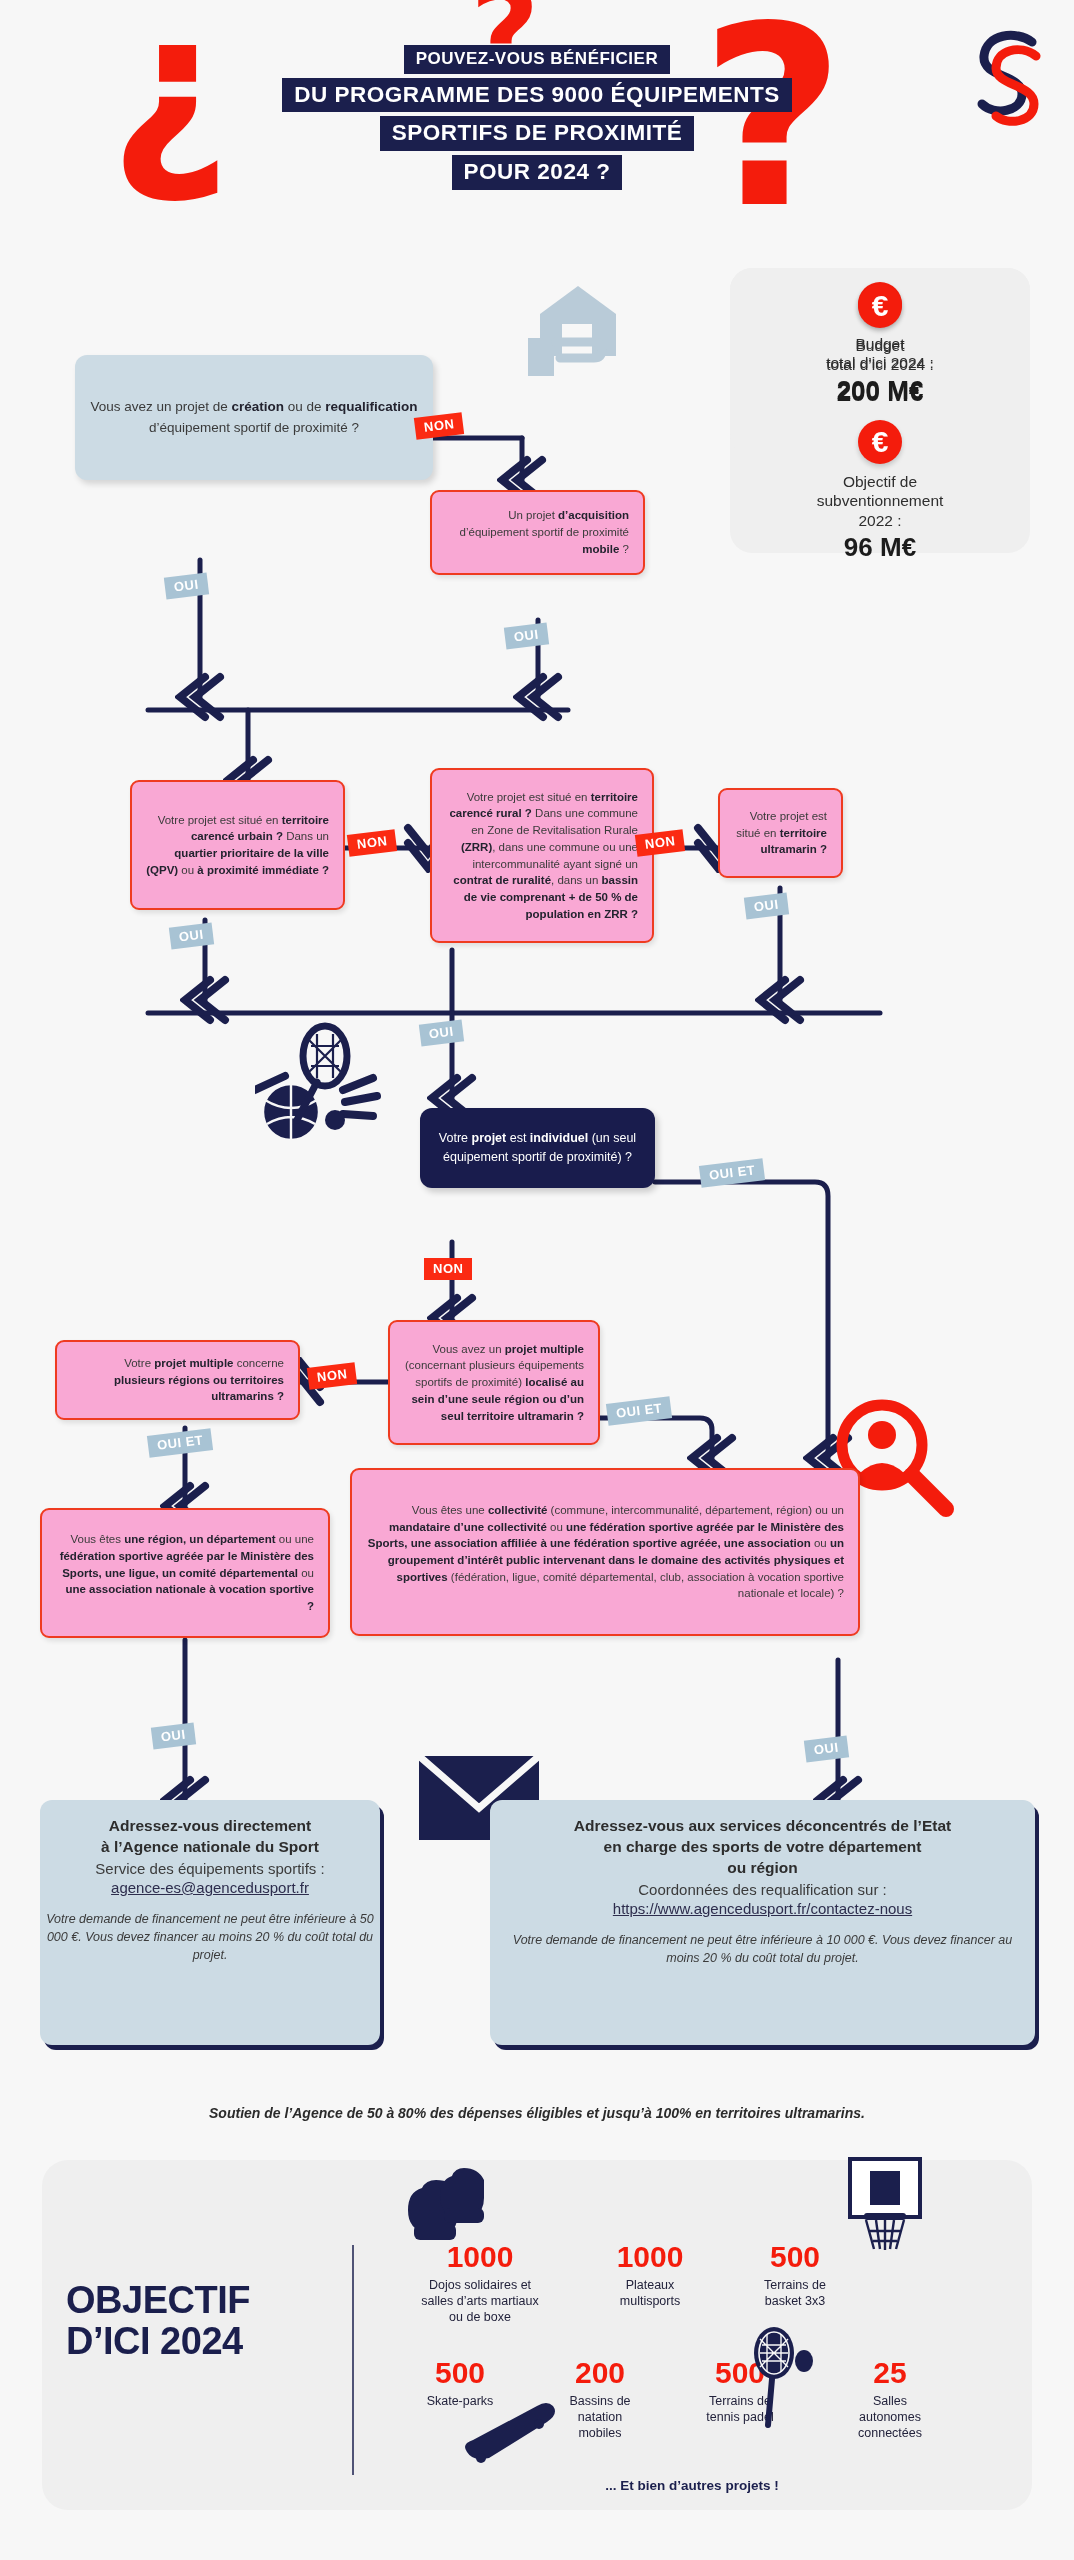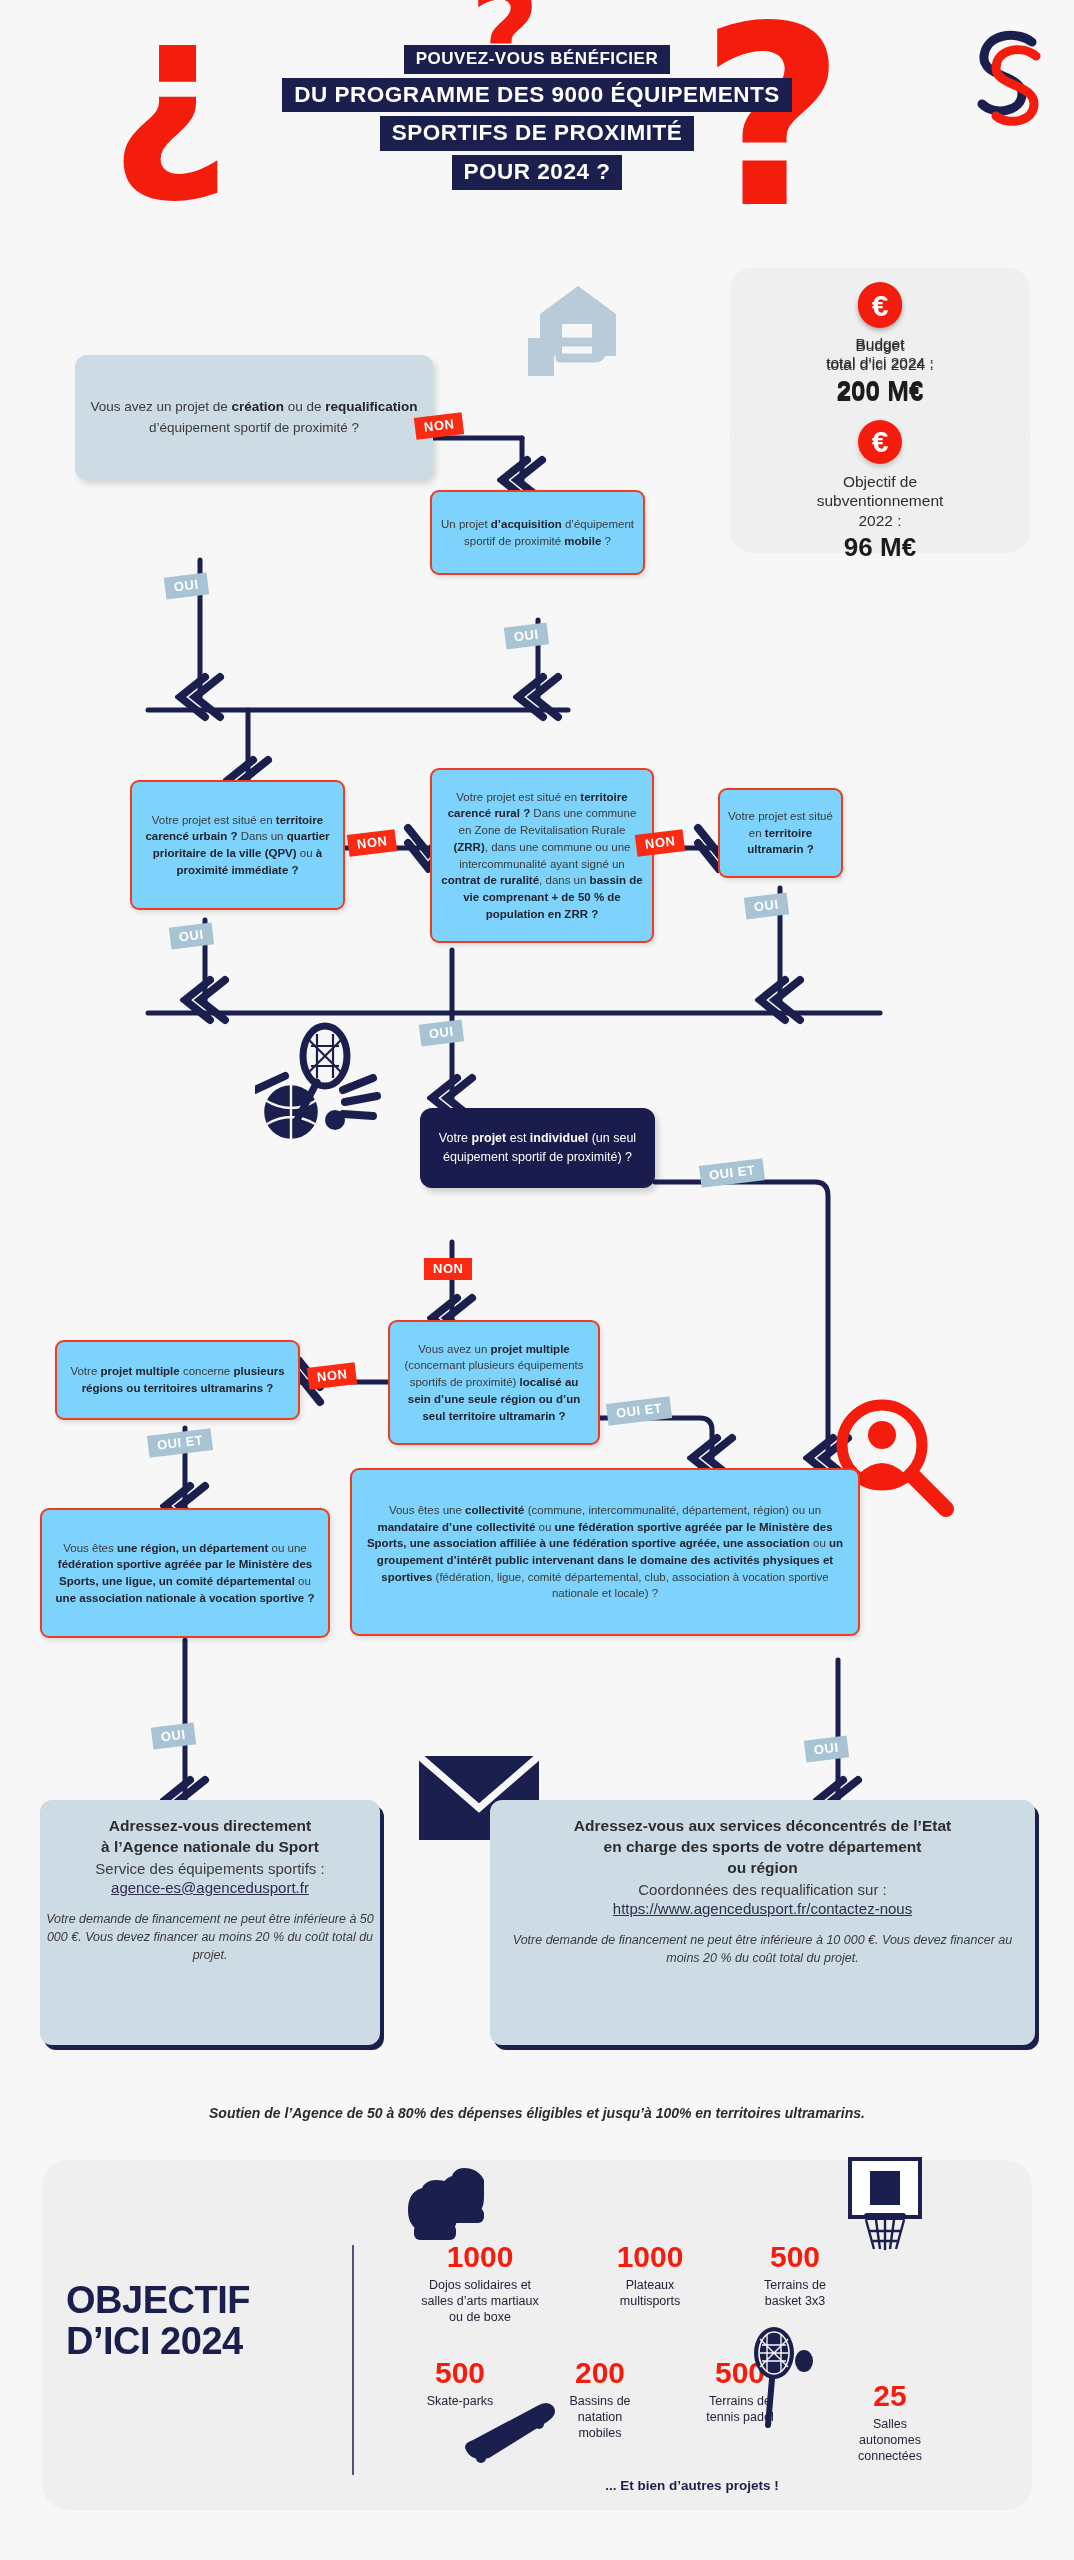--- a/index.html
+++ b/index.html
@@ -39,23 +39,23 @@
     width:44px;height:44px;border-radius:50%;background:#f41c0c;color:#fff;
     display:flex;align-items:center;justify-content:center;
     font-size:30px;font-weight:700;margin:0 auto;
     box-shadow:0 3px 5px rgba(0,0,0,.18);
   }
   .b-label { text-align:center; font-size:15.5px; color:#2e2e2e; line-height:1.25; margin-top:8px;}
   .b-value { text-align:center; font-size:26px; font-weight:700; color:#1c1c1c; margin-top:2px;}
 
   
   .fbox {
-    position:absolute; background:#7dd3fc; border:2.5px solid #ef3b20;
+    position:absolute; background:#f9a8d4; border:2.5px solid #ef3b20;
     border-radius:9px; display:flex; align-items:center; justify-content:center;
-    text-align:center; padding:8px 8px;
+    text-align:right; padding:8px 14px;
     box-shadow:2px 3px 5px rgba(0,0,0,.10);
   }
   .fbox .txt { font-size:11.5px; line-height:1.45; color:#3b3b3b; }
   .fbox b { color:#23232f; font-weight:700; }
 
   .bluebox {
     position:absolute; background:#ccdbe4; border-radius:12px;
     display:flex; align-items:center; justify-content:center; text-align:center;
     padding:10px 14px; box-shadow:3px 4px 6px rgba(0,0,0,.14);
   }
@@ -346,21 +346,21 @@
   <div class="cap">Skate-parks</div>
 </div>
 <div class="stat" style="left:545px; top:2358px; width:110px;">
   <div class="num">200</div>
   <div class="cap">Bassins de<br>natation<br>mobiles</div>
 </div>
 <div class="stat" style="left:685px; top:2358px; width:110px;">
   <div class="num">500</div>
   <div class="cap">Terrains de<br>tennis padel</div>
 </div>
-<div class="stat" style="left:835px; top:2358px; width:110px;margin-top:23px;">
+<div class="stat" style="left:835px; top:2358px; width:110px;">
   <div class="num">25</div>
   <div class="cap">Salles<br>autonomes<br>connectées</div>
 </div>
 
 <div id="obj-footer">... Et bien d’autres projets !</div>
 
 <svg class="abs deco" style="left:400px; top:2158px; width:90px; height:95px;" viewBox="0 0 90 95">
   <path d="M22,30 Q8,34 8,52 Q8,72 26,74 L48,74 Q58,70 58,56 L58,34 Q52,22 36,22 Q26,22 22,30Z" fill="#1b1f4d"></path>
   <rect x="14" y="66" width="42" height="16" rx="6" fill="#1b1f4d"></rect>
   <path d="M52,18 Q40,22 40,38 Q40,56 56,58 L74,58 Q84,54 84,40 L84,22 Q78,10 64,10 Q55,10 52,18Z" fill="#1b1f4d"></path>

